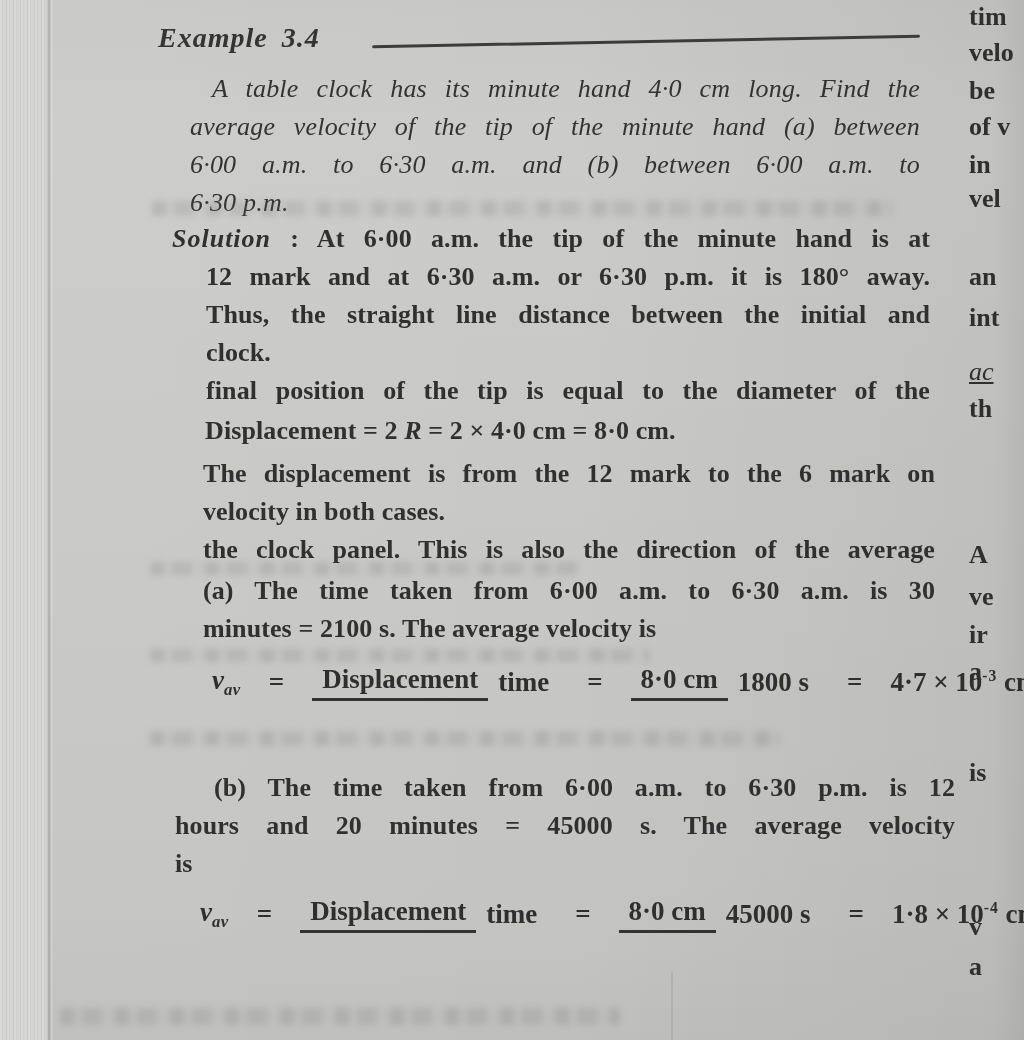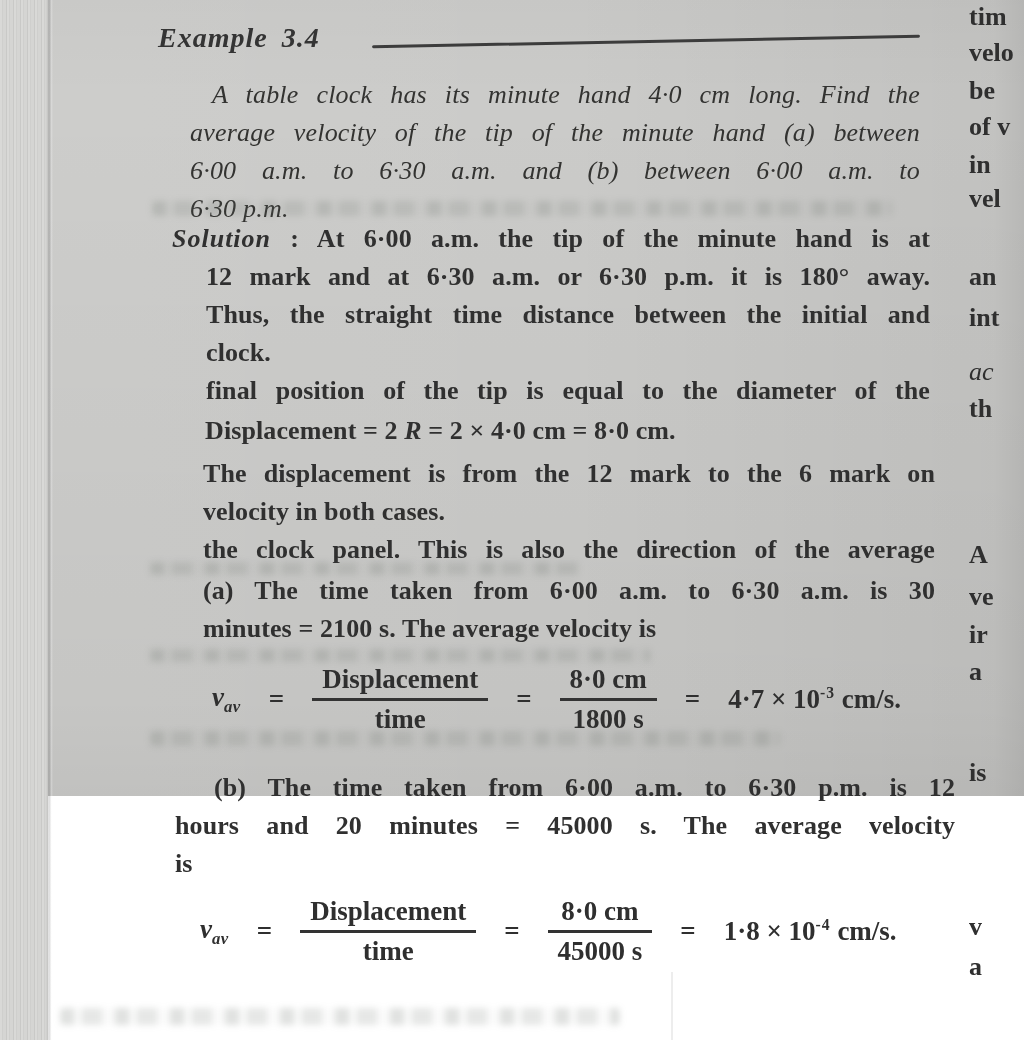--- a/index.html
+++ b/index.html
@@ -6,21 +6,21 @@
     margin: 0;
     padding: 0;
     width: 1024px;
     height: 1040px;
     overflow: hidden;
     font-family: "Liberation Serif", "DejaVu Serif", serif;
   }
   #page {
     position: relative;
     width: 1024px;
-    height: 796px;
+    height: 1040px;
     background:
       linear-gradient(180deg, rgba(0,0,0,0.02) 0%, rgba(0,0,0,0) 12%, rgba(0,0,0,0.035) 88%, rgba(0,0,0,0.06) 100%),
       linear-gradient(90deg, rgba(255,255,255,0.05) 0%, rgba(0,0,0,0) 55%, rgba(0,0,0,0.045) 97%, rgba(0,0,0,0.09) 100%),
       #cbcbc9;
     color: #2e2e2e;
   }
   
   #page-edges {
     position: absolute; left: 0; top: 0; width: 48px; height: 1040px;
     background: repeating-linear-gradient(90deg,
@@ -55,21 +55,21 @@
 
   .para { font-size: 26px; line-height: 38px; }
   .tline { text-align: justify; text-align-last: justify; white-space: nowrap; }
   .tline.last { text-align-last: left; }
 
   #problem {
     left: 190px; top: 70px; width: 730px;
     font-style: italic; font-weight: normal; color: #333331;
     letter-spacing: 0.2px;
   }
-  #problem .tline:first-child { padding-left: 22px; margin-top: 6px; }
+  #problem .tline:first-child { padding-left: 22px; }
 
   .bodytext { font-weight: bold; color: #303030; letter-spacing: 0.1px; }
 
   #solution {
     left: 172px; top: 220px; width: 758px;
     padding-left: 34px; box-sizing: border-box;
   }
   #solution .hang { margin-left: -34px; }
   .solution-label { font-style: italic; font-weight: bold; letter-spacing: 1px; }
 
@@ -81,31 +81,31 @@
   #part-b-para   { left: 175px; top: 762px; width: 780px; }
   #part-b-para .tline:first-child { padding-left: 39px; margin-top: 7px; }
 
   .formula {
     display: flex; align-items: center;
     font-size: 27px; font-weight: bold; color: #2f2f2f;
     gap: 28px; white-space: nowrap;
   }
   #formula-a { left: 212px; top: 664px; }
   #formula-b { left: 200px; top: 896px; }
-  .frac { display: inline-flex; flex-direction: column; text-align: center; }
+  .frac { display: inline-flex; flex-direction: row; text-align: center; }
   .frac .num { border-bottom: 3px solid #333; padding: 0 10px 3px 10px; }
   .frac .den { padding: 3px 10px 0 10px; }
   .fvar { font-style: italic; }
   .fvar sub { font-style: italic; font-size: 0.62em; letter-spacing: 0.5px; }
   .res sup { font-size: 0.58em; vertical-align: super; letter-spacing: 1px; }
 
   
   #margin-column { left: 969px; top: 0; width: 70px; font-size: 26px; font-weight: bold; color: #2f2f2f; }
   #margin-column .frag { position: absolute; left: 0; white-space: nowrap; }
-  #margin-column .frag.italic { font-style: italic; font-weight: normal; }
+  #margin-column .frag.italic { font-style: italic; font-weight: normal; text-decoration: underline; }
 
   
   .ghost {
     position: absolute;
     background: repeating-linear-gradient(90deg,
       rgba(100,108,100,0.20) 0 14px,
       rgba(100,108,100,0.04) 14px 22px,
       rgba(100,108,100,0.16) 22px 42px,
       rgba(100,108,100,0.03) 42px 55px);
     filter: blur(3px);
@@ -127,21 +127,21 @@
   <div id="problem" class="abs para">
     <div class="tline">A table clock has its minute hand 4·0 cm long. Find the</div>
     <div class="tline">average velocity of the tip of the minute hand (a) between</div>
     <div class="tline">6·00 a.m. to 6·30 a.m. and (b) between 6·00 a.m. to</div>
     <div class="tline last">6·30 p.m.</div>
   </div>
 
   <div id="solution" class="abs para bodytext">
     <div class="tline hang"><span class="solution-label">Solution</span><span> : At 6·00 a.m. the tip of the minute hand is at</span></div>
     <div class="tline">12 mark and at 6·30 a.m. or 6·30 p.m. it is 180° away.</div>
-    <div class="tline">Thus, the straight time distance between the initial and</div>
+    <div class="tline">Thus, the straight line distance between the initial and</div>
     <div class="tline last">clock.</div>
     <div class="tline">final position of the tip is equal to the diameter of the</div>
   </div>
 
   <div id="displacement-line" class="abs bodytext"><span>Displacement = 2 </span><span class="var-italic">R</span><span> = 2 × 4·0 cm = 8·0 cm.</span></div>
 
   <div id="direction-para" class="abs para bodytext">
     <div class="tline">The displacement is from the 12 mark to the 6 mark on</div>
     <div class="tline last">velocity in both cases.</div>
     <div class="tline">the clock panel. This is also the direction of the average</div>

